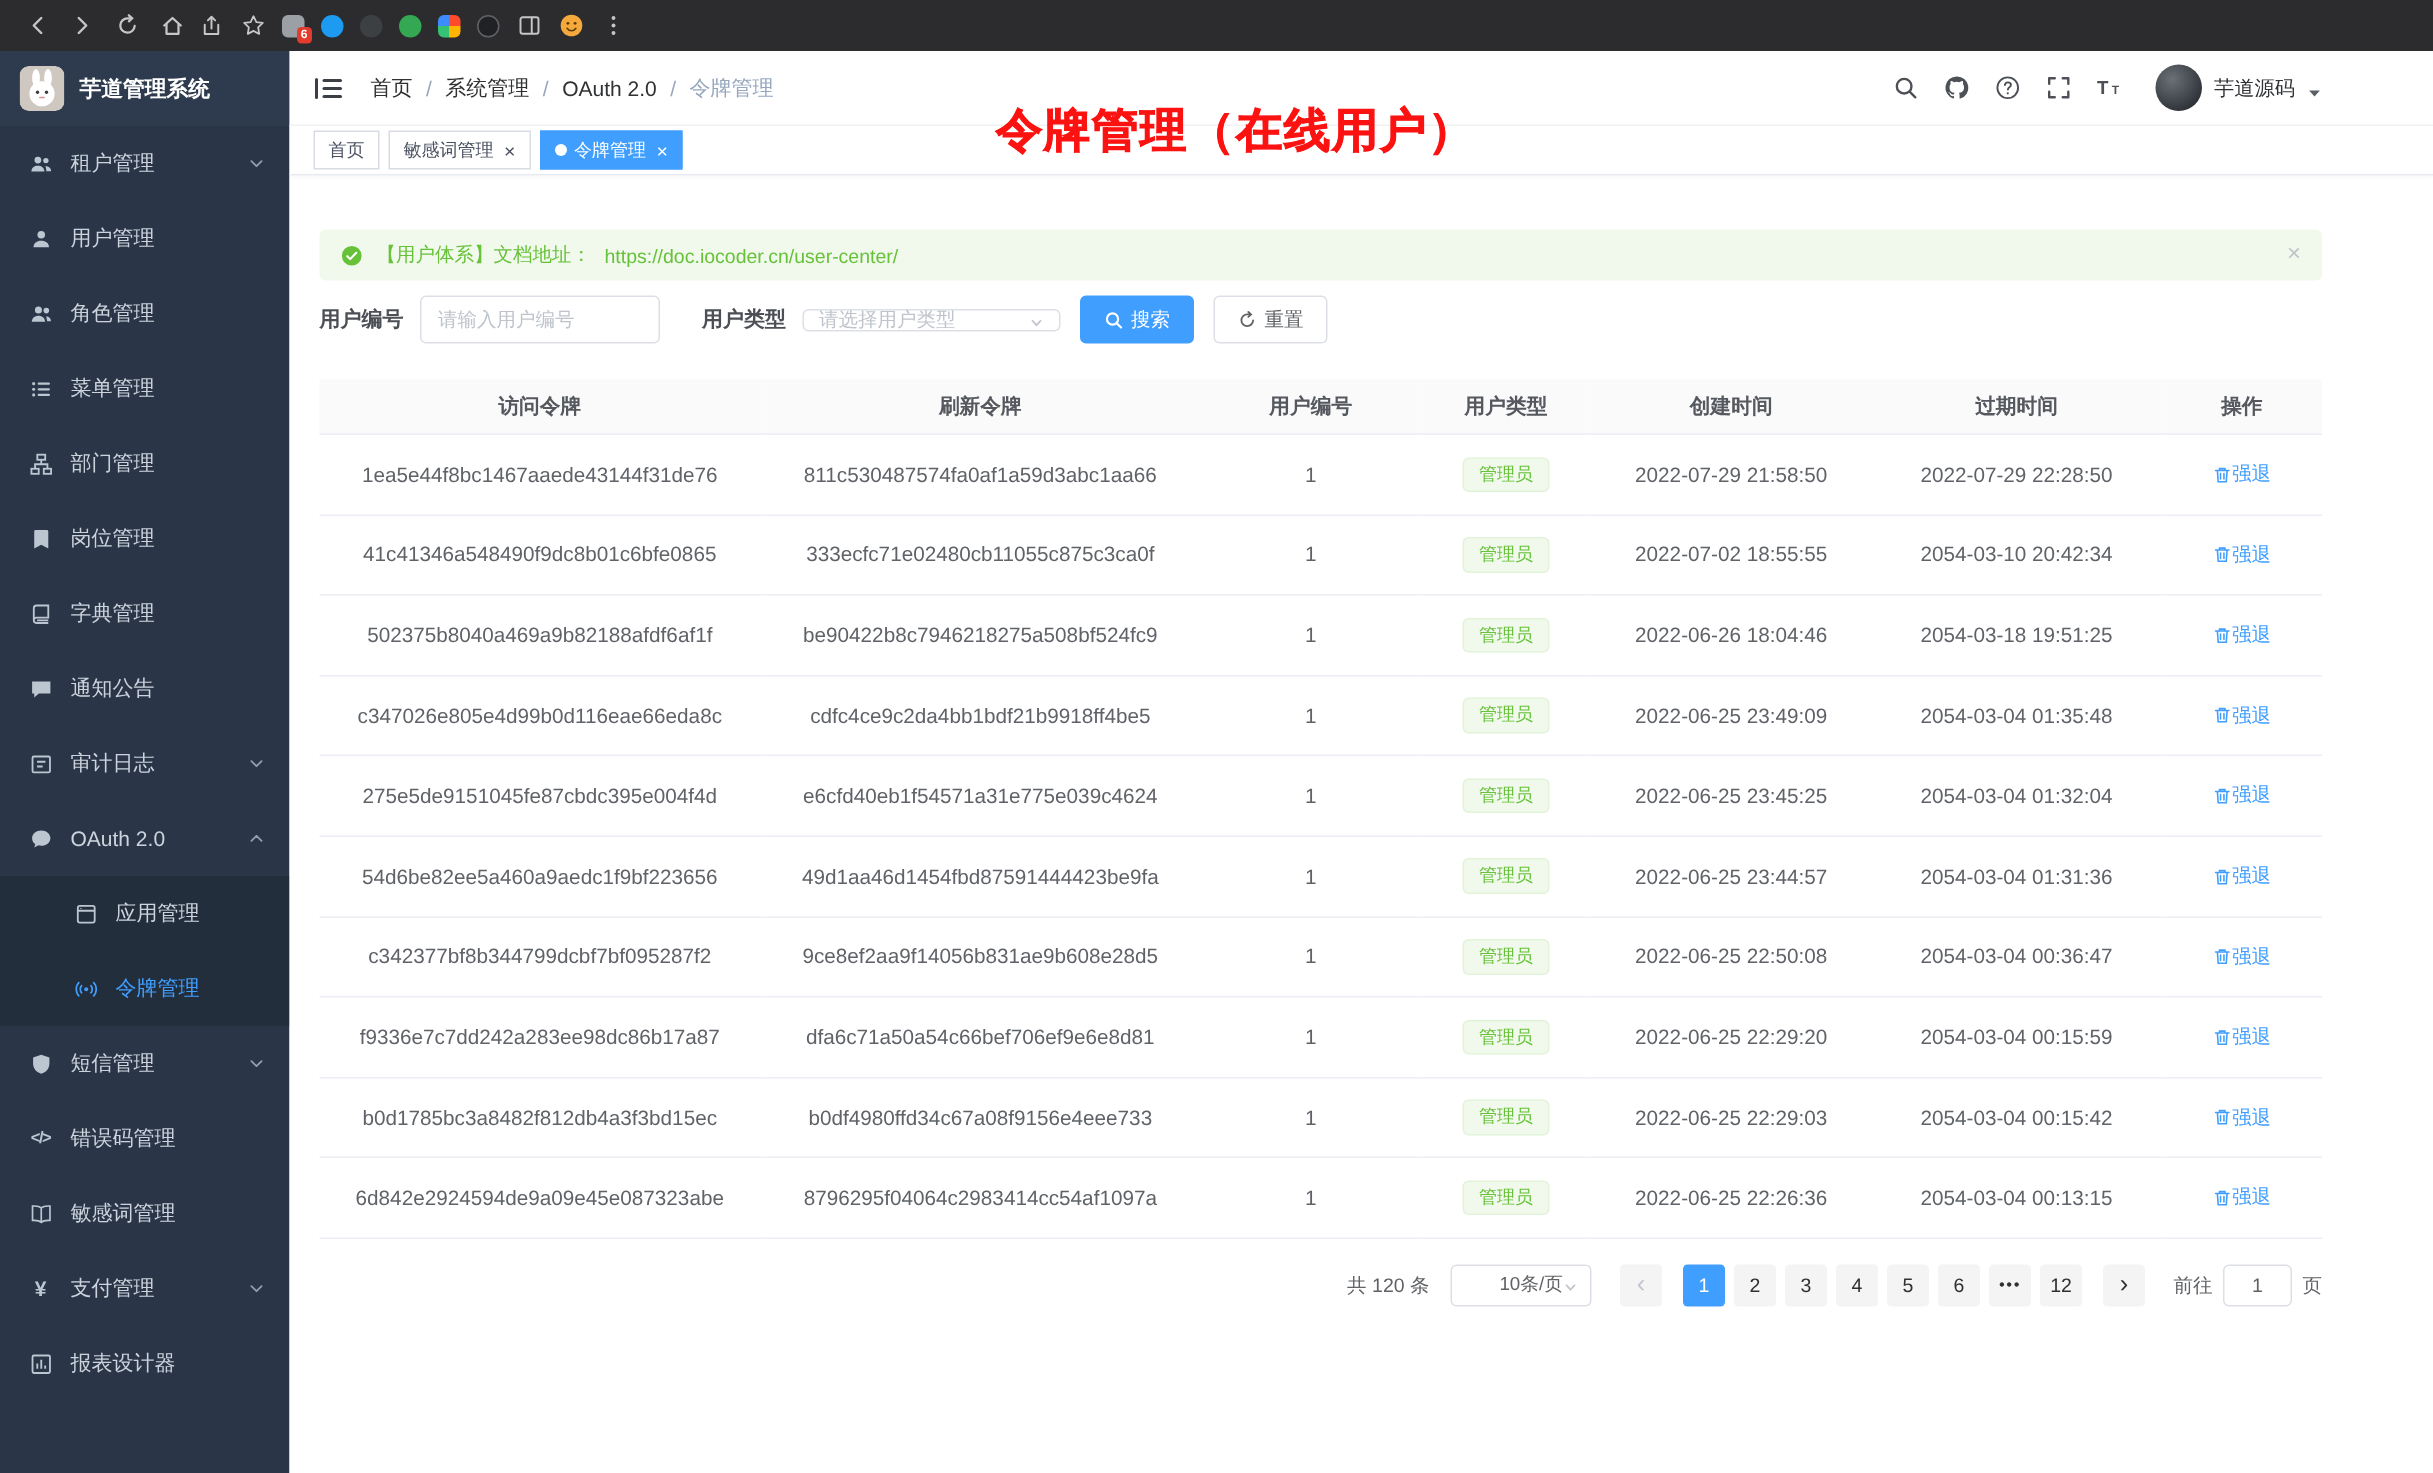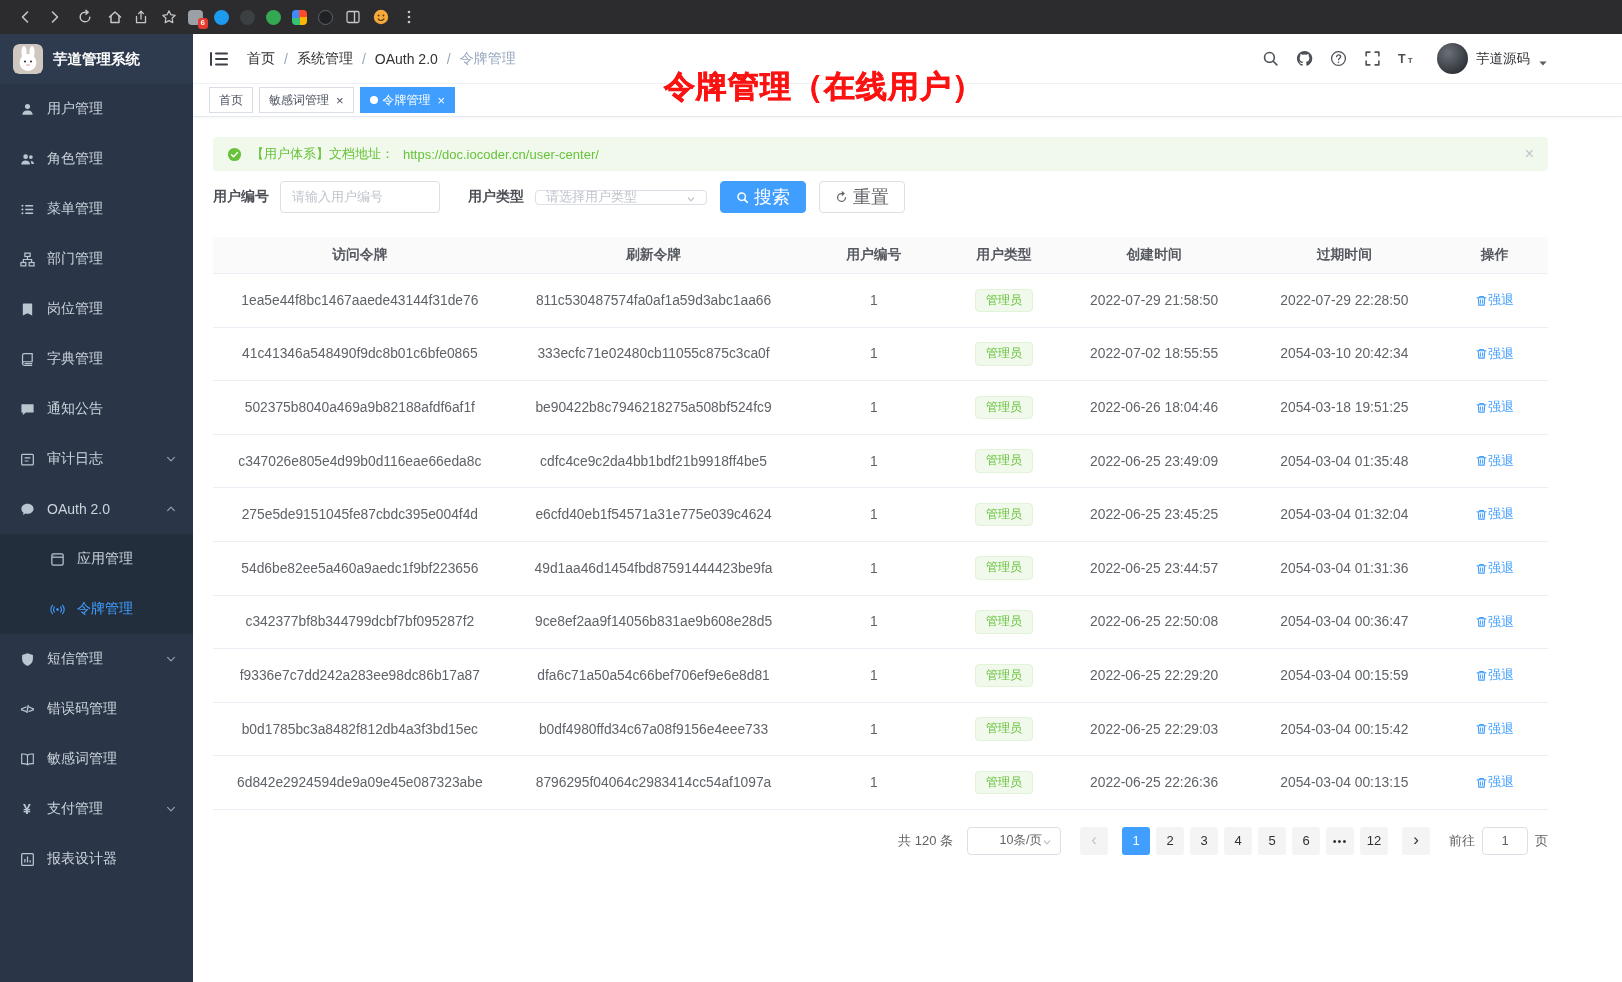--- a/index.html
+++ b/index.html
@@ -64,36 +64,36 @@
   .tag{height:26px;display:inline-flex;align-items:center;gap:5px;padding:0 9px;border:1px solid #d8dce5;background:#fff;color:#495060;font-size:12px;cursor:pointer;white-space:nowrap}
   .tag .dot{width:8px;height:8px;border-radius:50%;background:#fff;display:inline-block}
   .tag.active{background:#409eff;border-color:#409eff;color:#fff}
   .tag-close{font-size:13px;line-height:1;margin-left:2px;cursor:pointer}
 
   
   .annotation{position:absolute;left:664px;top:66px;z-index:9;color:#fb1311;font-size:31px;font-weight:800;letter-spacing:1px;white-space:nowrap;-webkit-text-stroke:.6px #fb1311}
 
   
   .content{flex:1;padding:0 74px 0 20px;min-width:0}
-  .alert{margin-top:20px;background:#f0f9eb;border-radius:4px;height:34px;display:flex;align-items:center;gap:9px;padding:0 14px}
+  .alert{margin-top:36px;background:#f0f9eb;border-radius:4px;height:34px;display:flex;align-items:center;gap:9px;padding:0 14px}
   .alert .ic{width:15px;height:15px;flex-shrink:0}
   .alert .ic svg{width:15px;height:15px}
   .alert-text{color:#67c23a;font-size:13px}
   .alert-link{color:#67c23a;font-size:13px;cursor:pointer}
   .alert-close{margin-left:auto;color:#c0c4cc;font-size:16px;line-height:1;cursor:pointer}
 
   .filters{margin-top:10px;display:flex;align-items:center;font-size:14px}
   .f-label{font-weight:700;color:#4c4f55;margin-right:11px;white-space:nowrap}
   .f-input{width:160px;height:32px;border:1px solid #dcdfe6;border-radius:4px;padding:0 11px;font-size:13px;color:#606266;outline:none;font-family:Liberation Serif, serif}
   .f-input::placeholder{color:#bfc4cc}
   .f-select{width:172px;height:15px;border:1px solid #dcdfe6;border-radius:4px;display:flex;align-items:center;justify-content:space-between;padding:0 10px;color:#bfc4cc;font-size:13px;cursor:pointer;margin-left:0}
   .f-select .caret{color:#c0c4cc}
   .f-group{display:flex;align-items:center}
   .f-group + .f-group{margin-left:28px}
-  .btn{height:32px;border-radius:4px;font-size:18px;display:inline-flex;align-items:center;gap:5px;padding:0 15px;cursor:pointer;font-family:inherit;white-space:nowrap}
+  .btn{height:32px;border-radius:4px;font-size:13px;display:inline-flex;align-items:center;gap:5px;padding:0 15px;cursor:pointer;font-family:inherit;white-space:nowrap}
   .btn .ic{width:13px;height:13px;display:flex}
   .btn .ic svg{width:13px;height:13px}
   .btn-primary{background:#409eff;border:1px solid #409eff;color:#fff;margin-left:13px}
   .btn-plain{background:#fff;border:1px solid #dcdfe6;color:#606266;margin-left:13px}
 
   .table-wrap{margin-top:24px}
   table{width:100%;border-collapse:collapse;font-size:13.8px;color:#5f6368;table-layout:fixed}
   thead th{font-weight:700;color:#55585e;background:#fafafa;padding:9px 8px;border-bottom:1px solid #ebeef5;text-align:center;font-size:13.8px;white-space:nowrap}
   tbody td{padding:14.5px 8px;border-bottom:1px solid #ebeef5;text-align:center;white-space:nowrap;overflow:hidden;text-overflow:ellipsis}
   .badge-success{display:inline-block;padding:3px 10px;font-size:12px;color:#67c23a;background:#f0f9eb;border:1px solid #e1f3d8;border-radius:4px;line-height:1.3}
@@ -200,20 +200,36 @@
               <circle cx="12" cy="17.5" r="1.1" fill="#3a3a3a"></circle>
               <circle cx="18" cy="17.5" r="1.1" fill="#3a3a3a"></circle>
               <path d="M13.6 21h2.8" stroke="#d89090" stroke-width="1.1" stroke-linecap="round"></path>
             </svg></span>
         <span class="app-title">芋道管理系统</span>
       </div>
       <nav class="menu" id="sidebar-menu">
           <div class="menu-item">
             <span class="ic">
               <svg viewBox="0 0 16 16" fill="currentColor">
+                <circle cx="5.6" cy="5" r="2.4"></circle>
+                <path d="M1 13.2c0-2.7 2.1-4.1 4.6-4.1s4.6 1.4 4.6 4.1z"></path>
+                <circle cx="11.3" cy="5.4" r="1.9"></circle>
+                <path d="M11 9.2c2.3.2 4 1.5 4 3.7h-3.4c0-1.5-.4-2.7-.6-3.7z"></path>
+              </svg>
+            </span>
+            <span class="mlabel">租户管理</span>
+            <span class="ic chev">
+              <svg viewBox="0 0 12 12" fill="none" stroke="currentColor" stroke-width="1.2" stroke-linecap="round" stroke-linejoin="round">
+                <path d="M2.6 4.4 6 7.8l3.4-3.4"></path>
+              </svg>
+            </span>
+          </div>
+          <div class="menu-item">
+            <span class="ic">
+              <svg viewBox="0 0 16 16" fill="currentColor">
                 <circle cx="8" cy="4.8" r="2.7"></circle>
                 <path d="M2.5 13.6c0-3 2.4-4.6 5.5-4.6s5.5 1.6 5.5 4.6z"></path>
               </svg>
             </span>
             <span class="mlabel">用户管理</span>
           </div>
           <div class="menu-item">
             <span class="ic">
               <svg viewBox="0 0 16 16" fill="currentColor">
                 <circle cx="6" cy="5" r="2.5"></circle>

